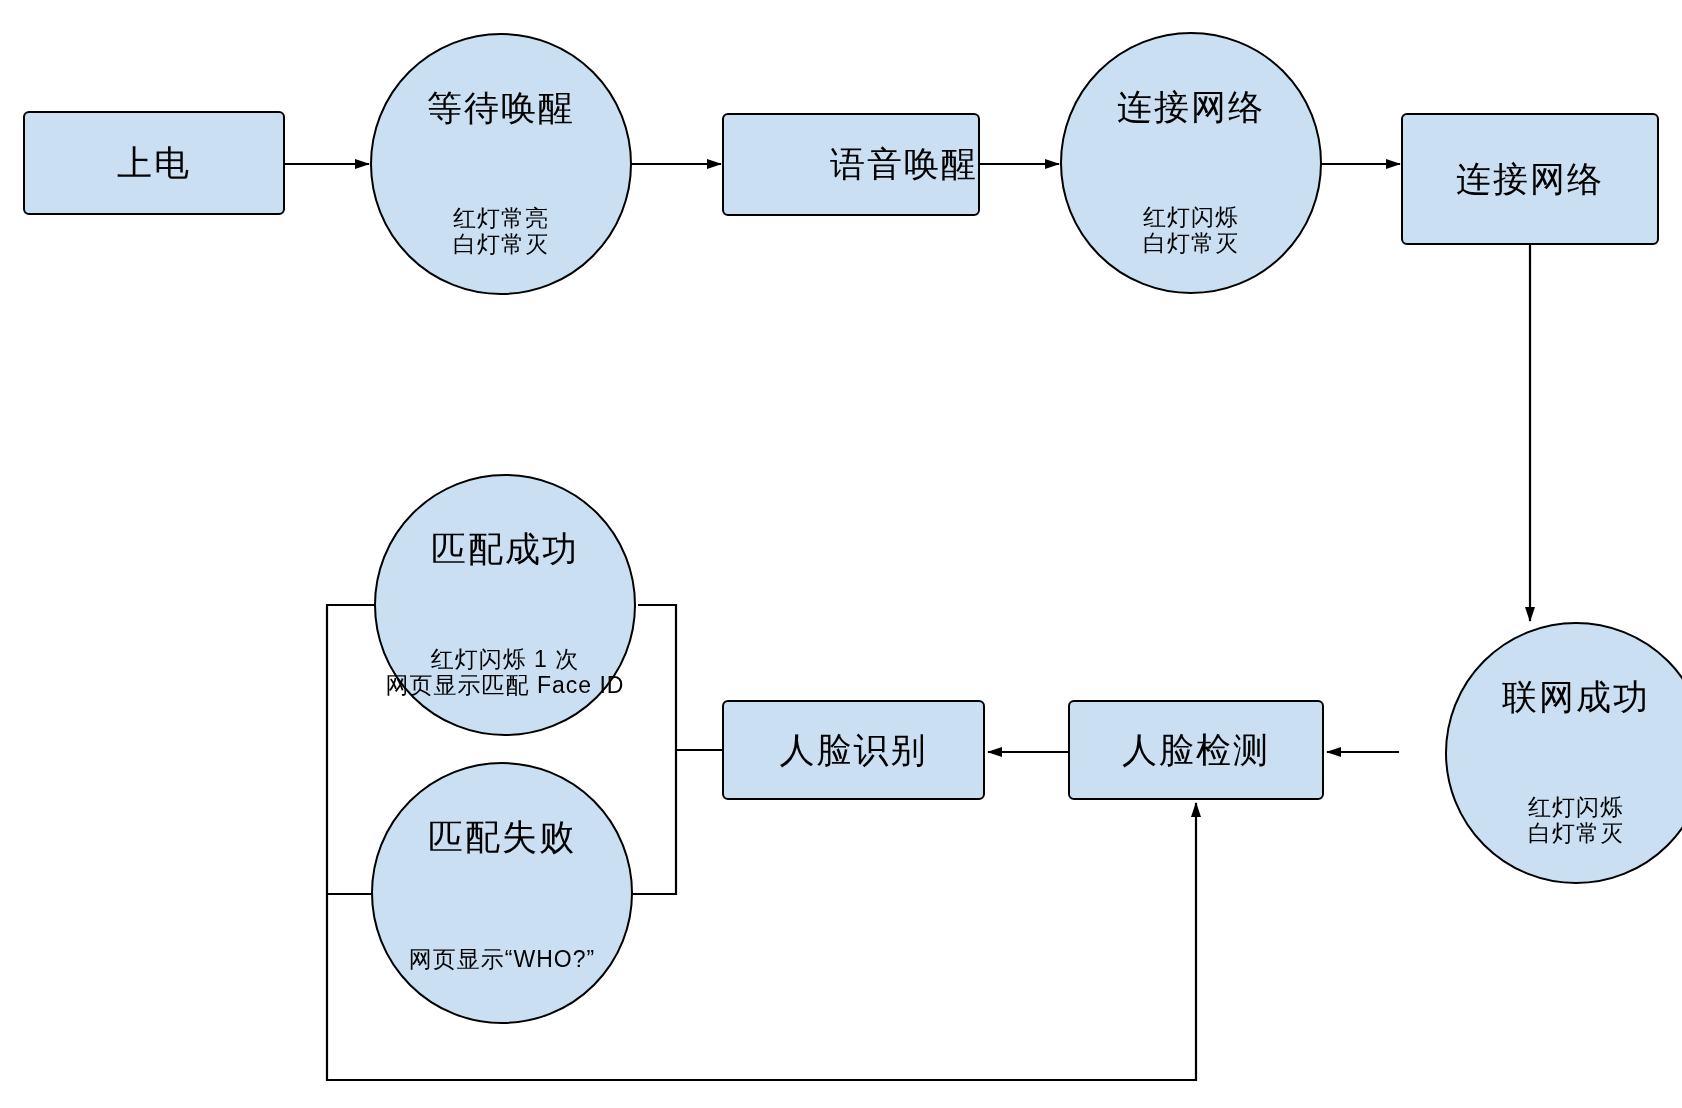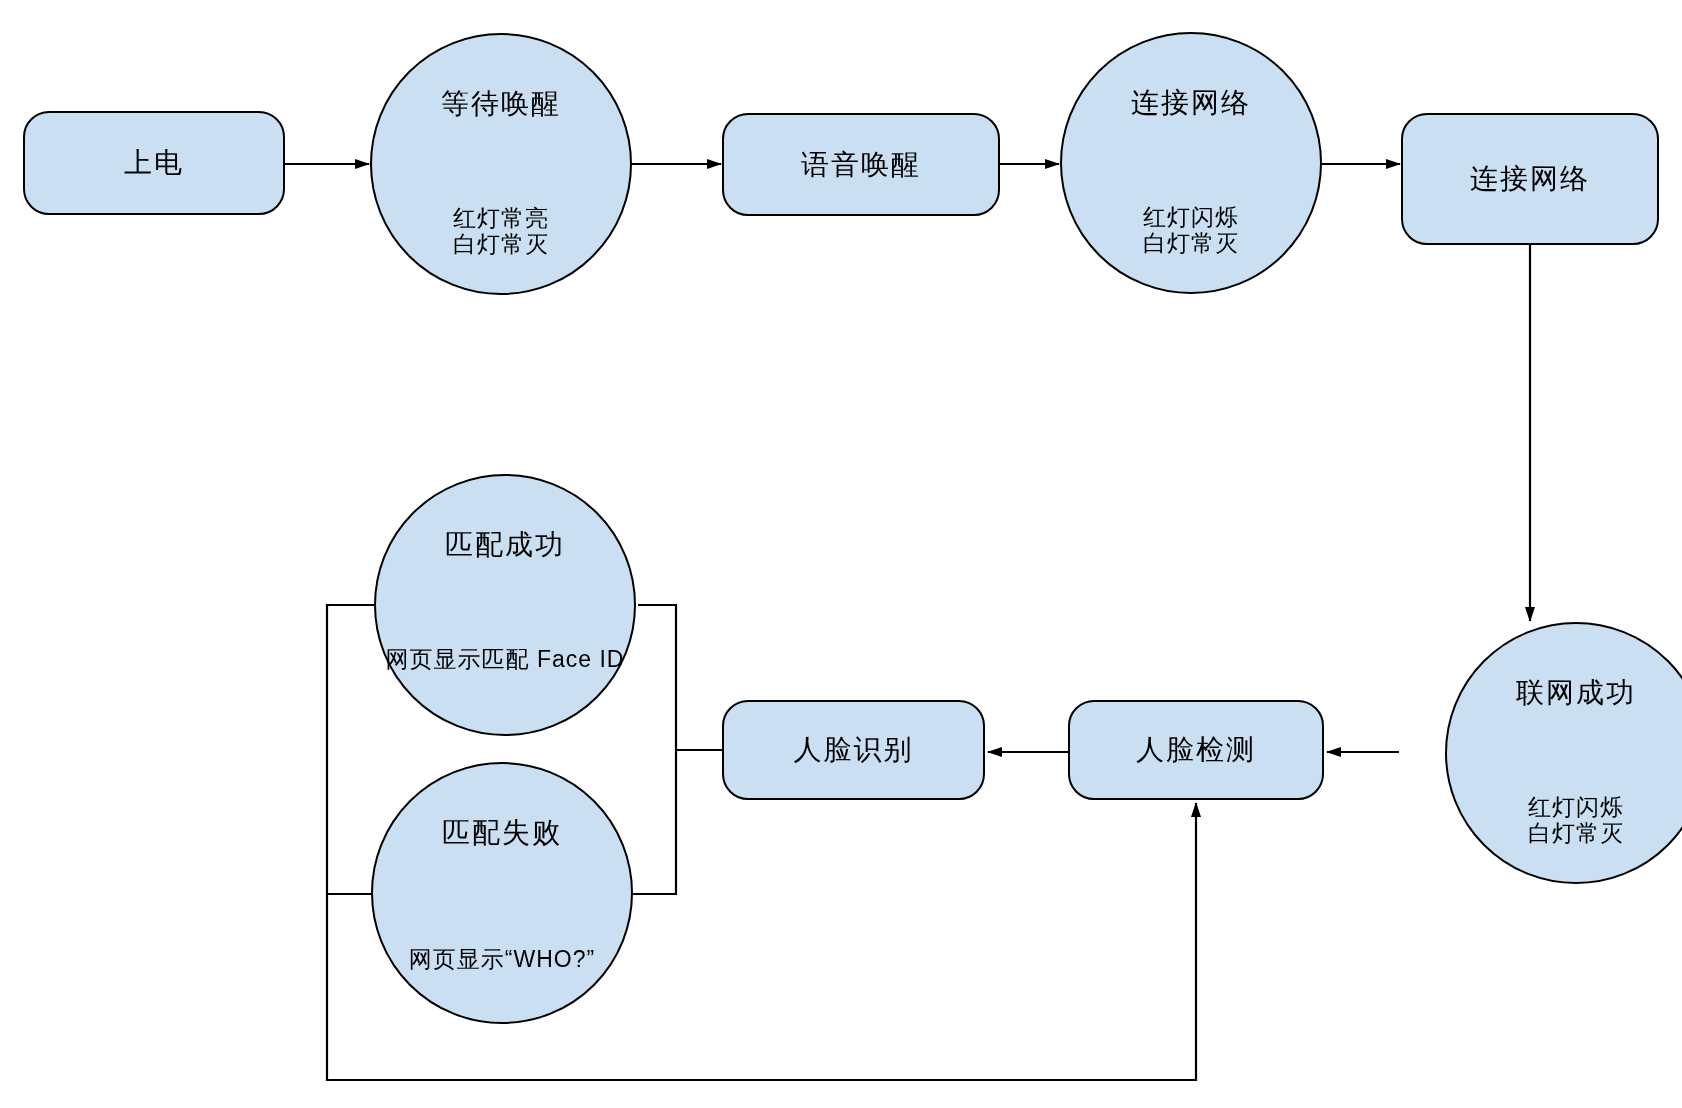--- a/index.html
+++ b/index.html
@@ -12,26 +12,26 @@
     overflow:hidden;
   }
   #connectors{position:absolute;left:0;top:0;width:1682px;height:1108px;}
   .node{
     position:absolute;
     background:var(--node-fill,#cbdff2);
     border:2.5px solid var(--node-border,#000);
     box-sizing:border-box;
   }
   .node.rect{
-    border-radius:26px;
+    border-radius:6px;
     display:flex;align-items:center;justify-content:center;
   }
   .node.circle{border-radius:50%;}
   .node .label{
-    font-size:28px;
+    font-size:35px;
     letter-spacing:2px;
     white-space:nowrap;
     font-family:Liberation Mono, monospace;
   }
   .circle .label{
     position:absolute;top:50px;left:0;right:0;
     text-align:center;
   }
   .circle .sub{
     position:absolute;top:170px;left:-20px;right:-20px;
@@ -73,21 +73,21 @@
   </div>
 
   <div class="node circle" style="left:370px;top:33px;width:262px;height:262px;">
     <div class="label">等待唤醒</div>
     <div class="sub">
       <div>红灯常亮</div>
       <div>白灯常灭</div>
     </div>
   </div>
 
-  <div class="node rect" style="left:722px;top:113px;width:278px;height:103px;">
+  <div class="node rect" style="left:722px;top:113px;width:258px;height:103px;justify-content:flex-end;">
     <span class="label">语音唤醒</span>
   </div>
 
   <div class="node circle" style="left:1060px;top:32px;width:262px;height:262px;">
     <div class="label">连接网络</div>
     <div class="sub">
       <div>红灯闪烁</div>
       <div>白灯常灭</div>
     </div>
   </div>
@@ -108,20 +108,21 @@
     <span class="label">人脸检测</span>
   </div>
 
   <div class="node rect" style="left:722px;top:700px;width:263px;height:100px;">
     <span class="label">人脸识别</span>
   </div>
 
   <div class="node circle" style="left:374px;top:474px;width:262px;height:262px;">
     <div class="label">匹配成功</div>
     <div class="sub">
+      <div>红灯闪烁 1 次</div>
       <div>网页显示匹配 Face ID</div>
     </div>
   </div>
 
   <div class="node circle" style="left:371px;top:762px;width:262px;height:262px;">
     <div class="label">匹配失败</div>
     <div class="sub" style="top:182px;">
       <div>网页显示“WHO?”</div>
     </div>
   </div>

